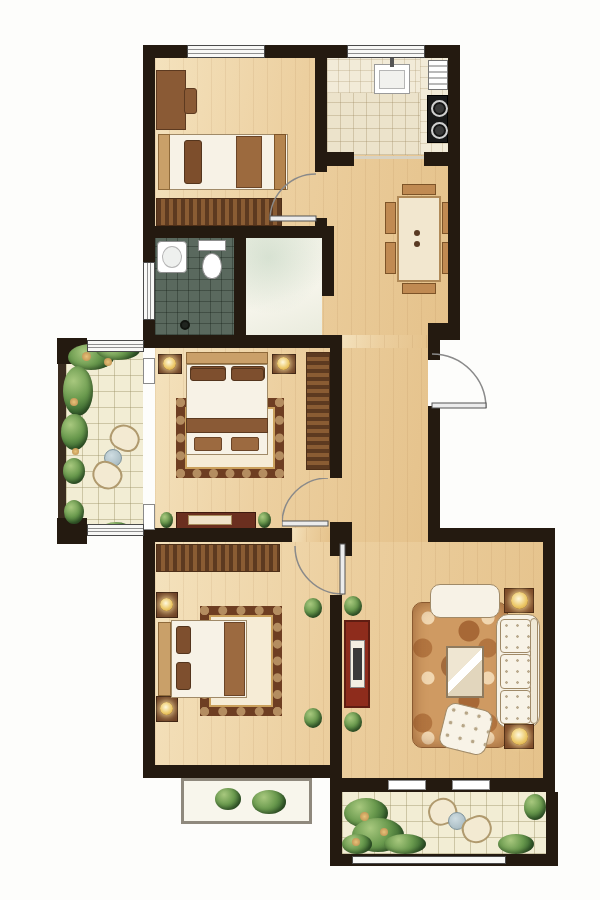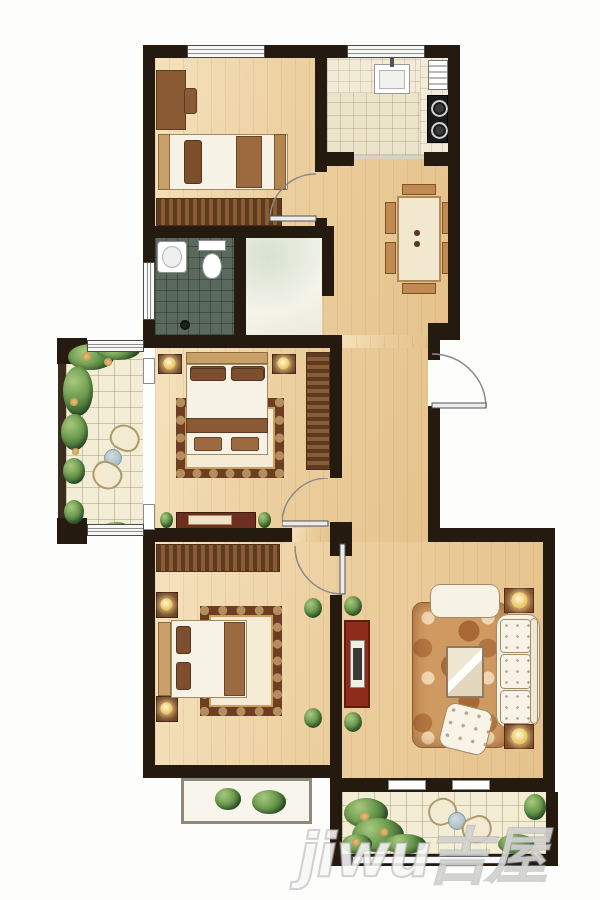--- a/index.html
+++ b/index.html
@@ -261,14 +261,13 @@
   </svg>
   <svg class="door-svg" style="left:282px;top:478px" width="50" height="50" viewBox="0 0 50 50">
     <path d="M0,46 A46,46 0 0 1 46,0" fill="none" stroke="#8a8a8a" stroke-width="1.5"></path>
     <rect x="0" y="43" width="46" height="5" fill="#ececec" stroke="#555" stroke-width="1"></rect>
   </svg>
   <svg class="door-svg" style="left:294px;top:542px" width="54" height="56" viewBox="0 0 54 56">
     <path d="M49,52 A48,48 0 0 1 1,4" fill="none" stroke="#8a8a8a" stroke-width="1.5"></path>
     <rect x="46" y="2" width="5" height="50" fill="#ececec" stroke="#555" stroke-width="1"></rect>
   </svg>
 
-  <div id="watermark" style="left:298px;top:816px;font-size:60px;">jiwu吉屋</div>
 </div>
 
 </body></html>

